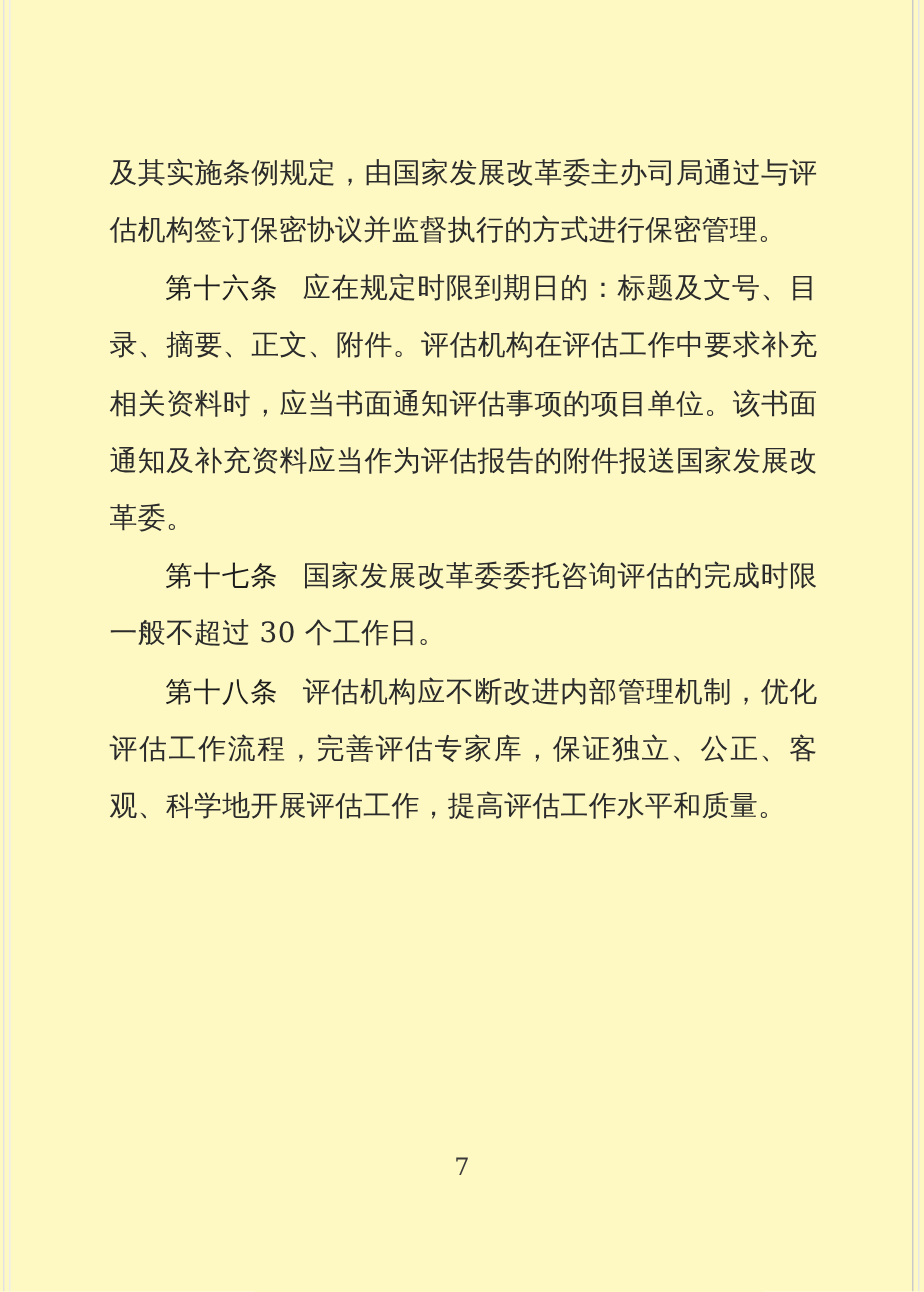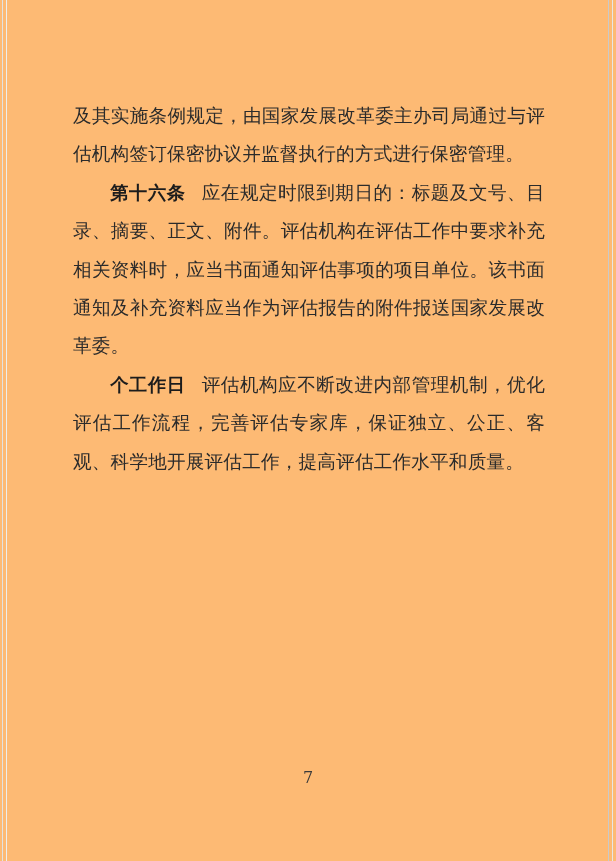--- a/index.html
+++ b/index.html
@@ -12,21 +12,21 @@
     background: #ffffff;
     font-family: "DejaVu Serif", serif;
     overflow: hidden;
   }
 
   
   .page {
     position: relative;
     width: 616px;
     height: 861px;
-    background: #fdba74;
+    background: #fef9c3;
     box-sizing: border-box;
     overflow: hidden;
   }
 
   
   .edge-rule {
     position: absolute;
     top: 0;
     bottom: 0;
     width: 1px;
@@ -56,21 +56,21 @@
     letter-spacing: 0.2px;
     -webkit-font-smoothing: antialiased;
   }
   .para.indent {
     text-indent: 2em;
   }
 
   
   .marker {
     font-family: "DejaVu Sans", "Liberation Sans", sans-serif;
-    font-weight: bold;
+    font-weight: normal;
     font-size: 18.2px;
     letter-spacing: 0.4px;
     color: #1c1c1c;
   }
   
   .marker-gap {
     display: inline-block;
     width: 0.85em;
   }
 
@@ -96,21 +96,22 @@
   <div class="edge-rule r1"></div>
   <div class="edge-rule r2"></div>
 
   <div class="text-column">
 
     <p class="para">及其实施条例规定，由国家发展改革委主办司局通过与评估机构签订保密协议并监督执行的方式进行保密管理。</p>
 
     <p class="para indent"><span class="marker">第十六条</span><span class="marker-gap"></span><span>应在规定时限到期日的：标题及文号、目录、摘要、正文、附件。评估机构在评估工作中要求补充相关资料时，应当书面通知评估事项的项目单位。该书面通知及补充资料应当作为评估报告的附件报送国家发展改革委。</span></p>
 
 
+    <p class="para indent"><span class="marker">第十七条</span><span class="marker-gap"></span><span>国家发展改革委委托咨询评估的完成时限一般不超过 30 个工作日。</span></p>
 
 
-    <p class="para indent"><span class="marker">个工作日</span><span class="marker-gap"></span><span>评估机构应不断改进内部管理机制，优化评估工作流程，完善评估专家库，保证独立、公正、客观、科学地开展评估工作，提高评估工作水平和质量。</span></p>
+    <p class="para indent"><span class="marker">第十八条</span><span class="marker-gap"></span><span>评估机构应不断改进内部管理机制，优化评估工作流程，完善评估专家库，保证独立、公正、客观、科学地开展评估工作，提高评估工作水平和质量。</span></p>
 
   </div>
 
   <div class="folio">7</div>
 
 </div>
 
 </body></html>

